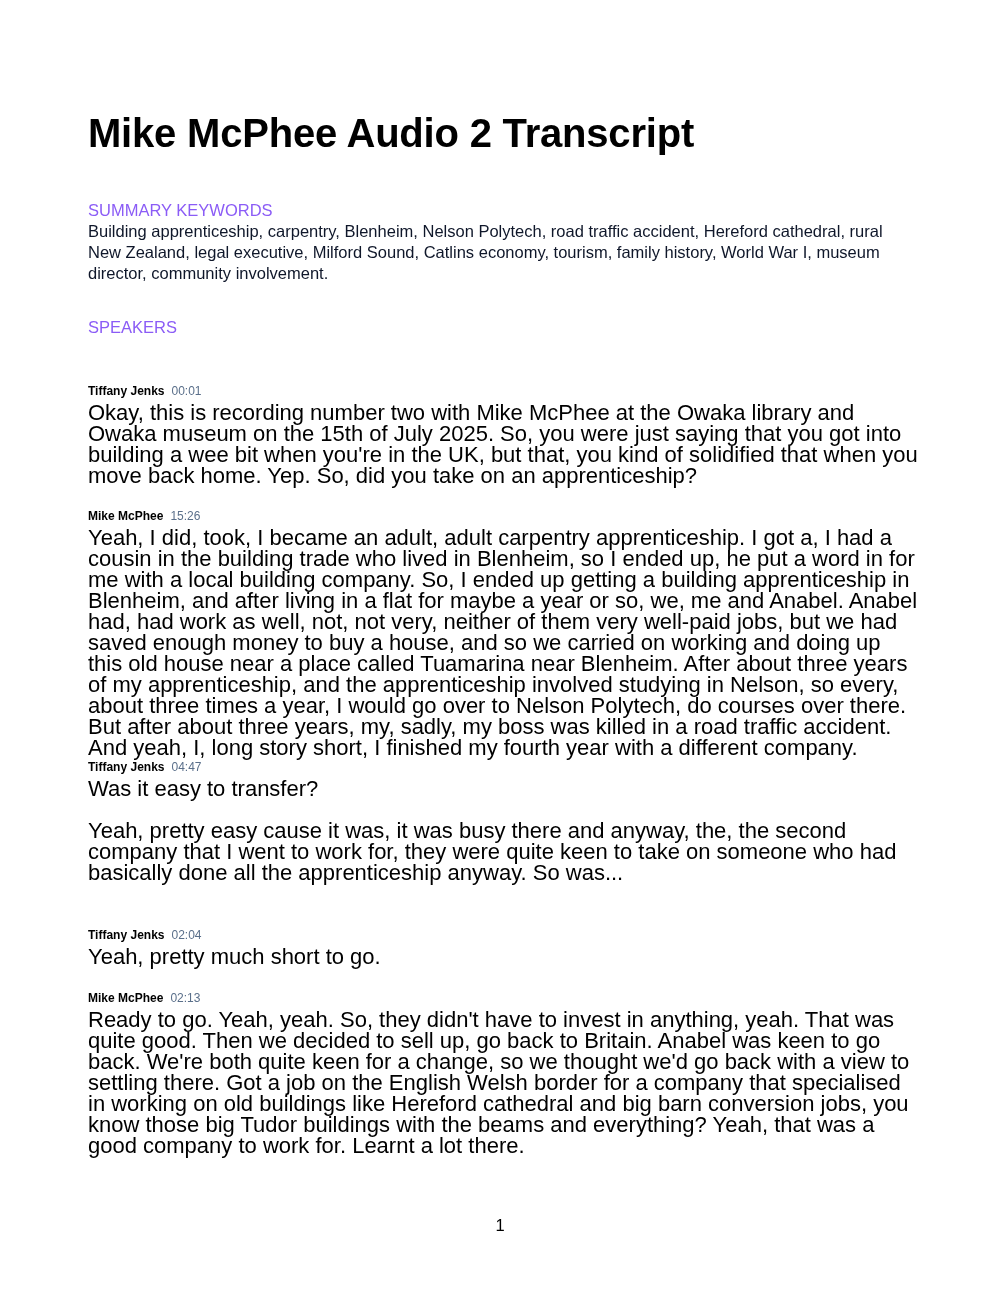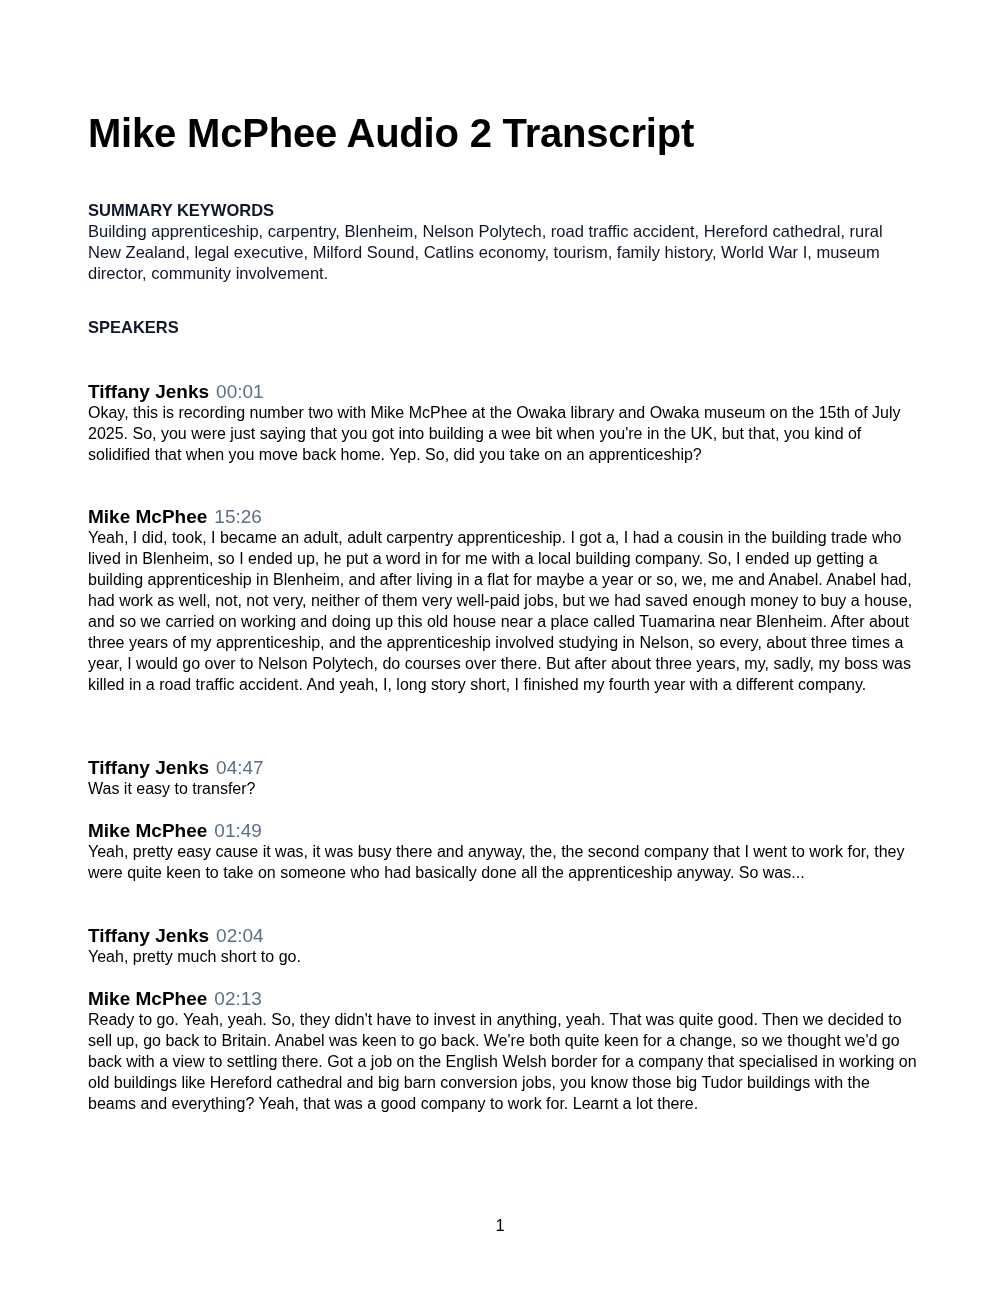--- a/index.html
+++ b/index.html
@@ -32,49 +32,49 @@
       white-space: nowrap;
       letter-spacing: -0.2px;
     }
     .section {
       position: absolute;
       left: 0;
       width: 830px;
     }
     .section-heading {
       font-size: 16.5px;
-      font-weight: bold;
-      color: #0f172a;
+      font-weight: normal;
+      color: #8b5cf6;
       line-height: 21px;
     }
     .section-body {
       font-size: 16.5px;
       color: #0f172a;
       line-height: 21px;
     }
     .turn {
       position: absolute;
       left: 0;
       width: 830px;
     }
     .turn-head {
-      font-size: 19px;
+      font-size: 12px;
       line-height: 21px;
       white-space: nowrap;
     }
     .speaker {
       font-weight: bold;
       color: #000;
     }
     .timestamp {
       color: #5a6f8a;
       margin-left: 7px;
     }
     .utterance {
-      font-size: 16px;
+      font-size: 22px;
       line-height: 21px;
       color: #000;
     }
     .page-number {
       position: absolute;
       left: 0;
       width: 1000px;
       top: 1215px;
       text-align: center;
       font-size: 16.5px;
@@ -112,23 +112,20 @@
   </div>
 
   <div class="turn" style="top:757px;">
     <div class="turn-head">
       <span class="speaker">Tiffany Jenks</span><span class="timestamp">04:47</span>
     </div>
     <div class="utterance">Was it easy to transfer?</div>
   </div>
 
   <div class="turn" style="top:820px;">
-    <div class="turn-head">
-      <span class="speaker">Mike McPhee</span><span class="timestamp">01:49</span>
-    </div>
     <div class="utterance">Yeah, pretty easy cause it was, it was busy there and anyway, the, the second company that I went to work for, they were quite keen to take on someone who had basically done all the apprenticeship anyway. So was...</div>
   </div>
 
   <div class="turn" style="top:925px;">
     <div class="turn-head">
       <span class="speaker">Tiffany Jenks</span><span class="timestamp">02:04</span>
     </div>
     <div class="utterance">Yeah, pretty much short to go.</div>
   </div>
 

